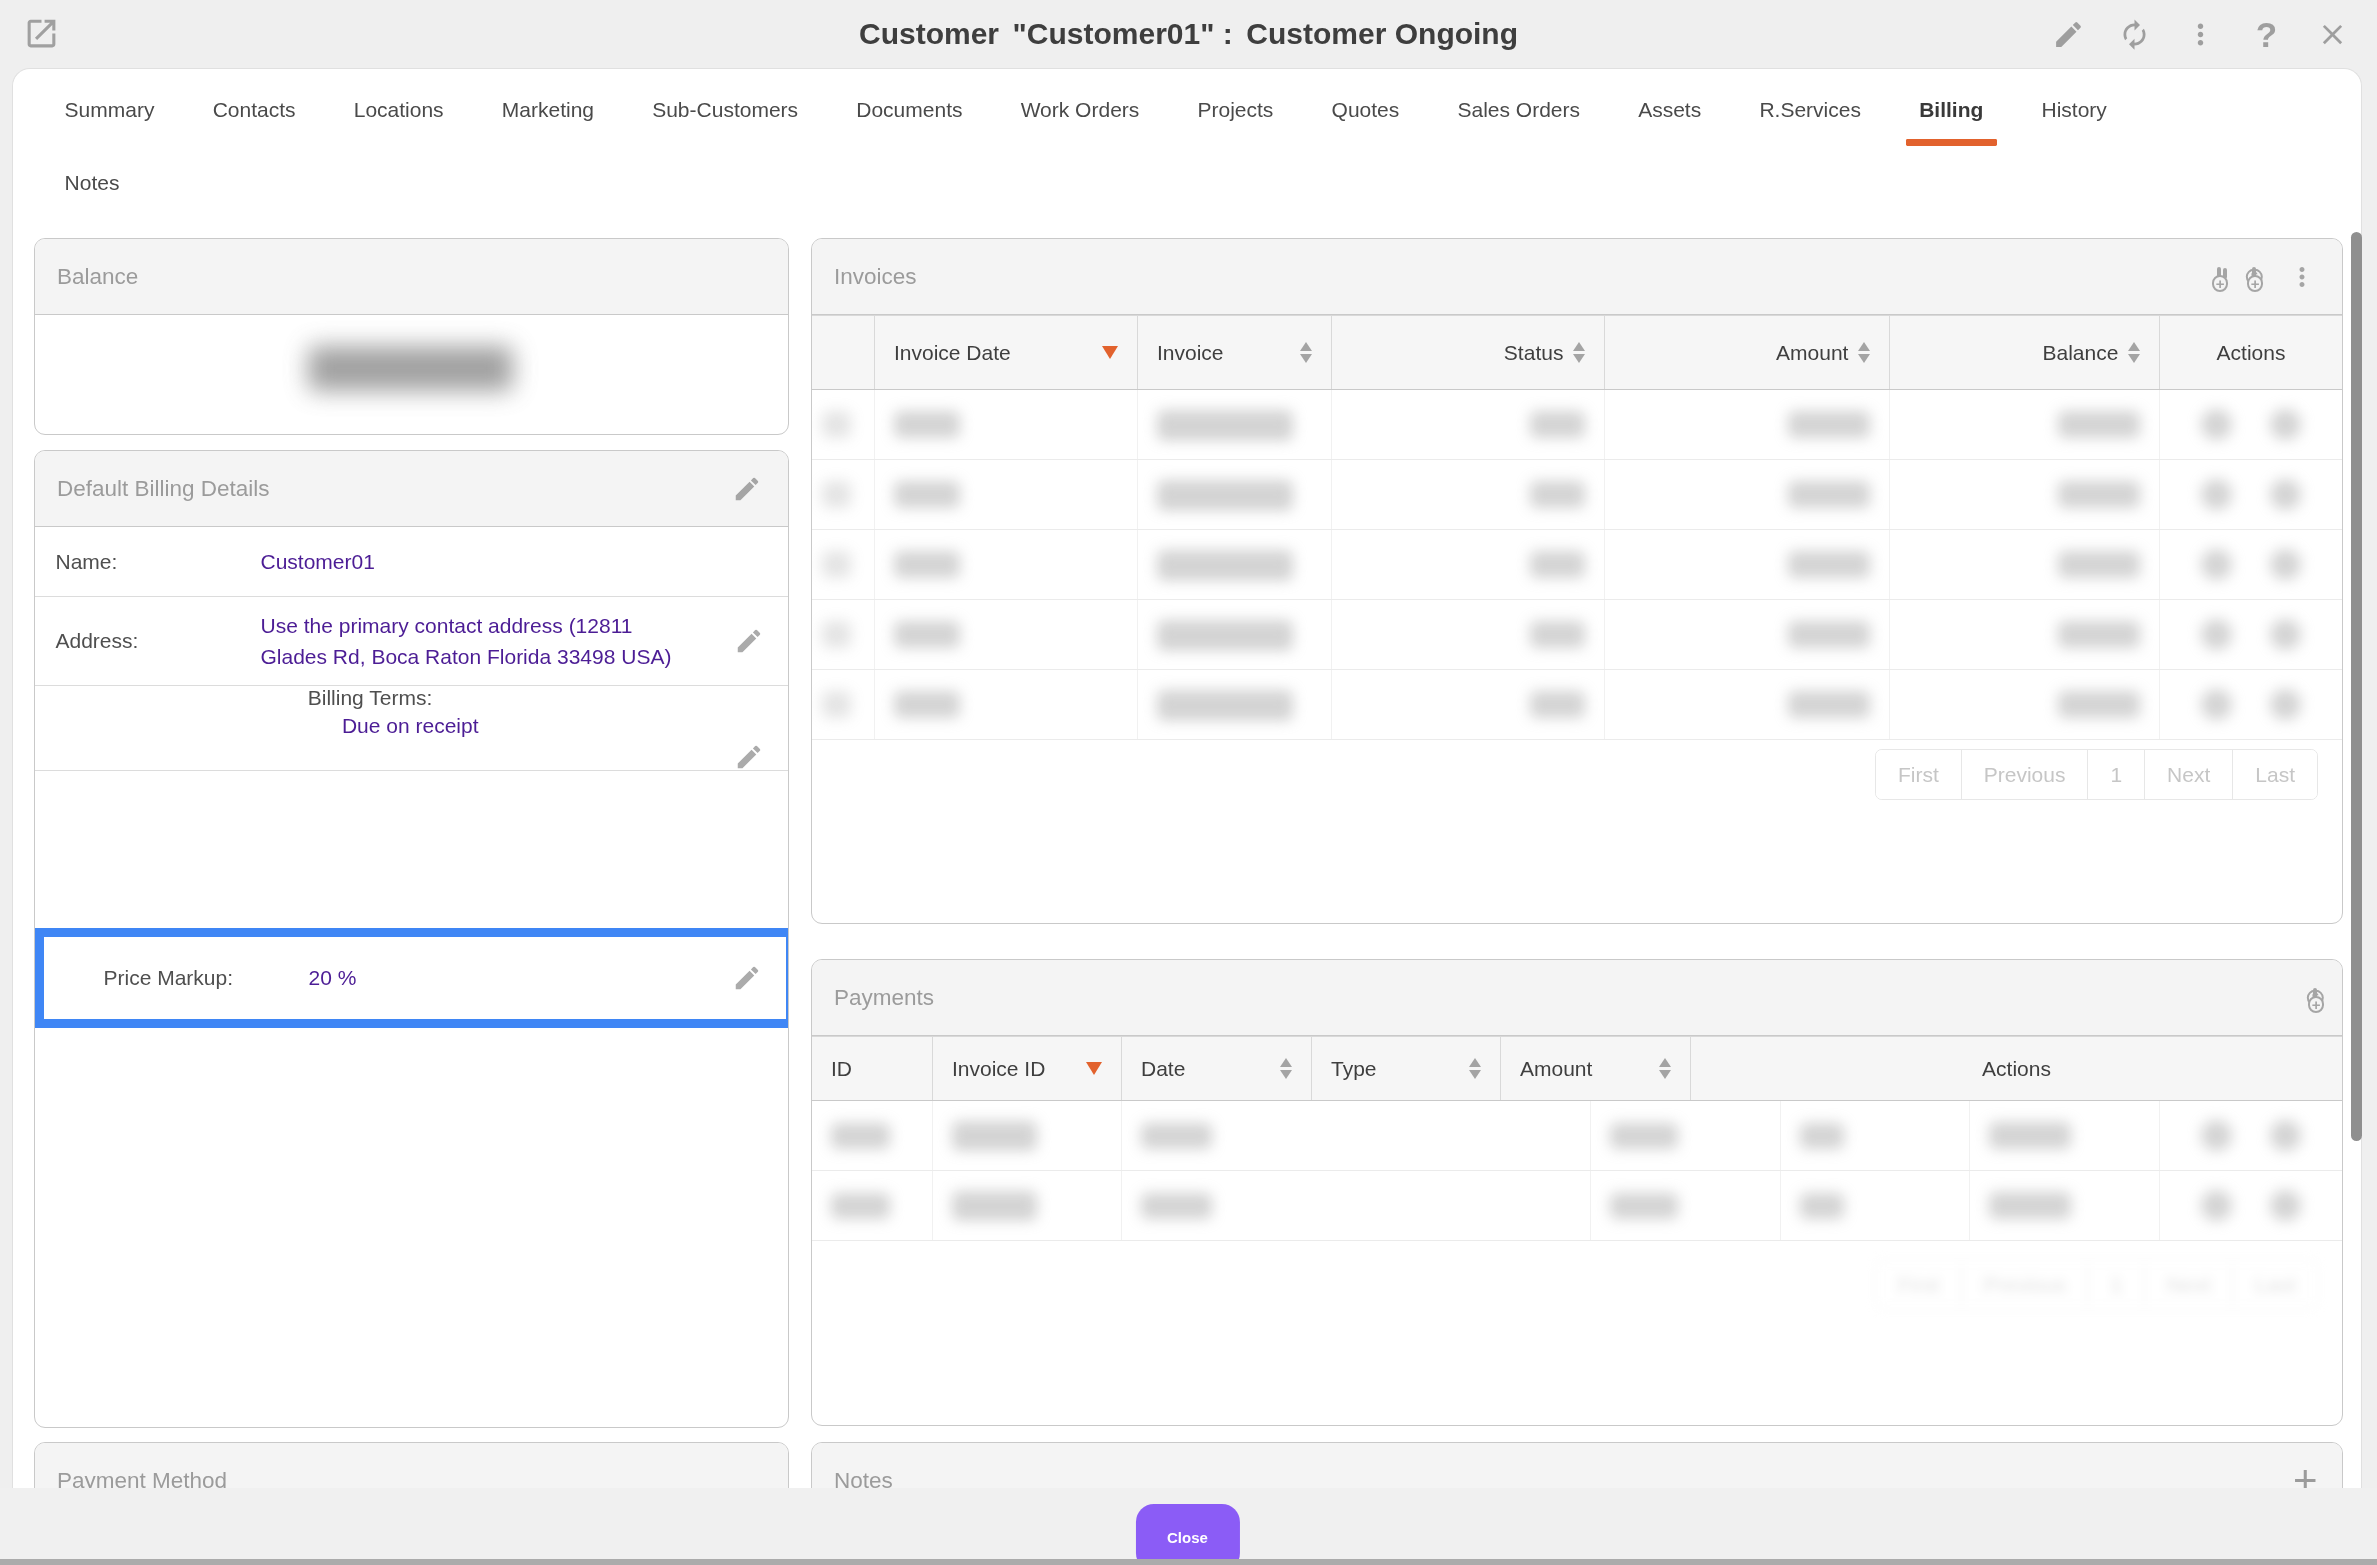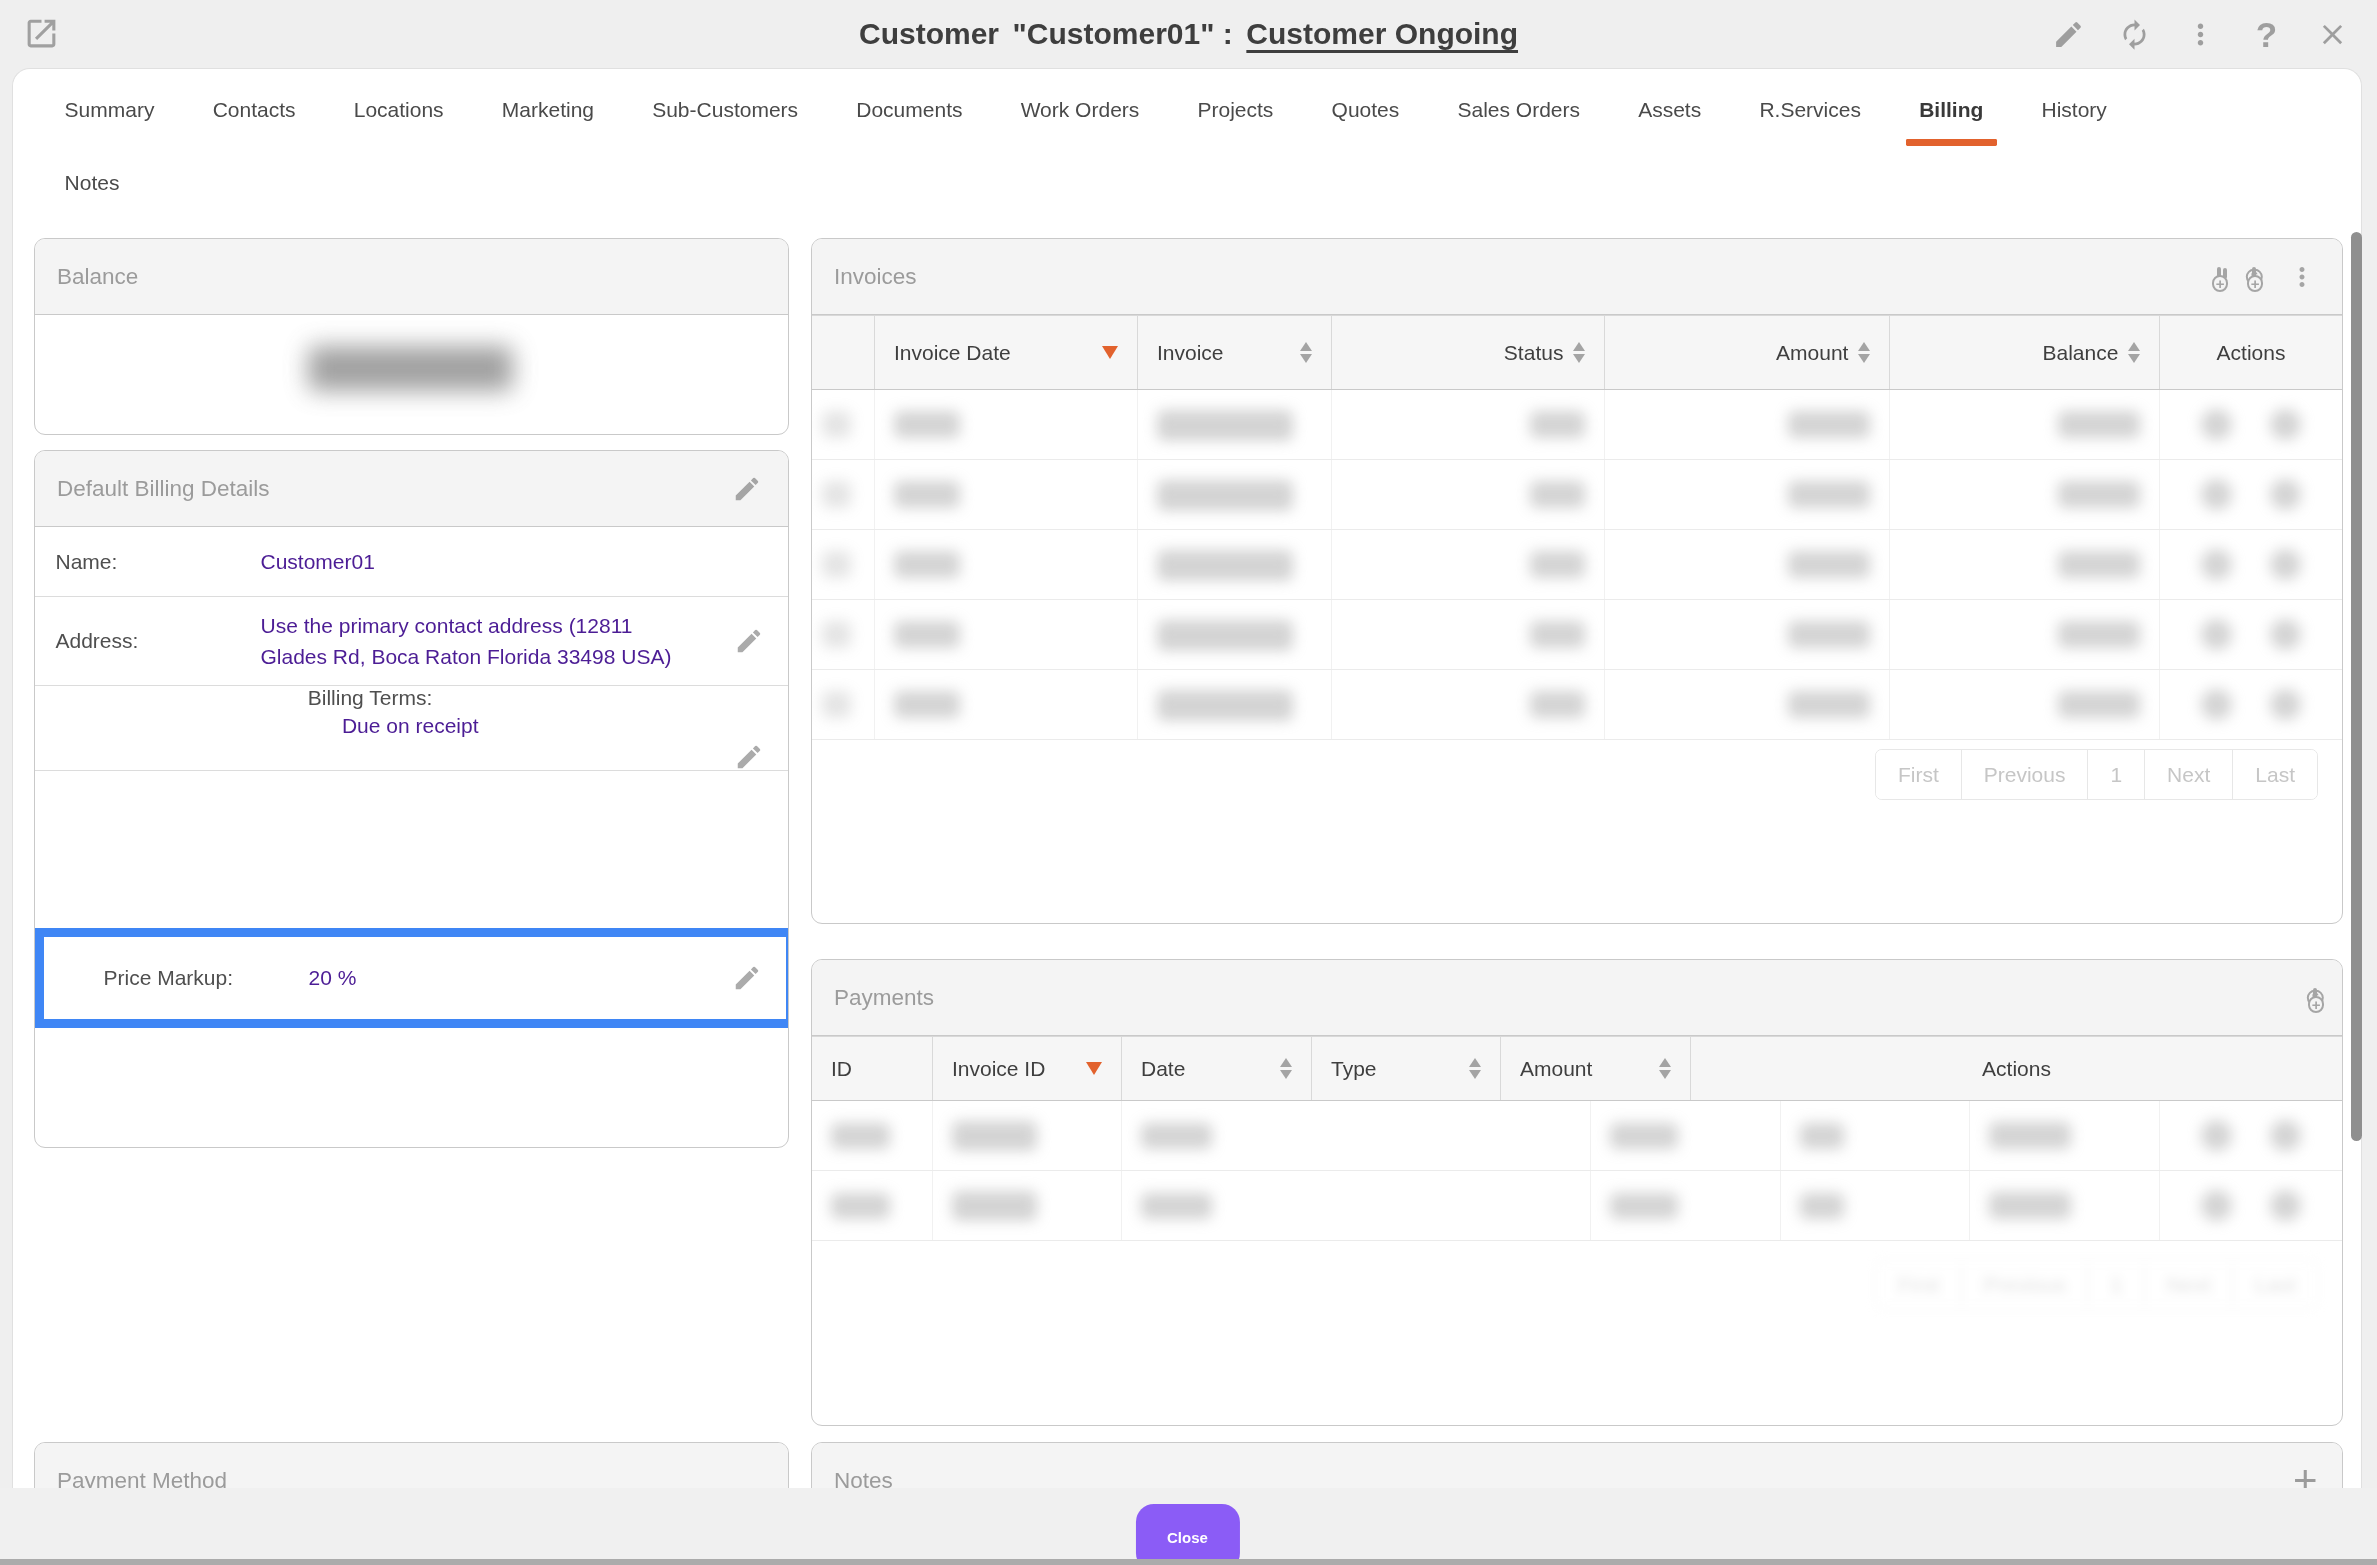--- a/index.html
+++ b/index.html
@@ -8,21 +8,21 @@
   body{width:2377px;height:1565px;overflow:hidden;background:#efefef;
        font-family:"Liberation Sans",sans-serif;color:#4a4a4a;}
   svg{fill:currentColor;display:block;}
 
   .screen{position:relative;width:2377px;height:1565px;}
 
   
   .topbar{position:absolute;left:0;top:0;right:0;height:68px;}
   .open-icon{position:absolute;left:23px;top:15px;width:37px;height:37px;color:#a0a0a0;background:none;border:none;padding:0;}
   .title{position:absolute;left:0;right:0;top:0;height:68px;display:flex;align-items:center;justify-content:center;gap:13.6px;font-size:30px;font-weight:bold;color:#3e3e3e;}
-  .title .link{text-decoration:underline;text-decoration-thickness:2.7px;text-underline-offset:6.1px;cursor:pointer;}
+  .title .link{text-decoration-thickness:2.7px;text-underline-offset:6.1px;cursor:pointer;}
   .topbar-icons{position:absolute;right:27px;top:13.6px;height:41px;display:flex;align-items:center;gap:31px;color:#9e9e9e;}
   .tb-btn{width:35px;height:35px;display:flex;align-items:center;justify-content:center;background:none;border:none;padding:0;color:#9e9e9e;cursor:pointer;}
   .tb-btn svg{width:33px;height:33px;}
   .help-glyph{font-size:35px;font-weight:bold;line-height:1;}
 
   
   .panel{position:absolute;left:12px;top:68px;width:2350px;height:1497px;background:#fff;
          border:1.4px solid #e0e0e0;border-bottom:none;border-radius:18px 18px 0 0;}
 
   
@@ -39,21 +39,21 @@
 
   .card{position:absolute;left:0;right:0;background:#fff;border:1.4px solid #c9c9c9;border-radius:11px;overflow:hidden;}
   .card-header{height:76px;background:#f4f4f4;border-bottom:1.4px solid #c9c9c9;display:flex;align-items:center;padding:0 24.6px 0 22px;color:#9b9b9b;font-size:22.5px;}
   .card-header .spacer{flex:1;}
 
   .balance-card{top:0;height:197px;}
   .balance-body{position:relative;height:118px;}
   .blob{background:#a9a9a9;border-radius:6.1px;filter:blur(6.8px);opacity:.5;}
   .blob-balance{position:absolute;left:273px;top:31px;width:205px;height:45px;background:#8a8a8a;filter:blur(11.6px);opacity:.8;border-radius:6.8px;}
 
-  .billing-card{top:212px;height:698px;}
+  .billing-card{top:212px;height:978px;}
   .rows-wrap{position:relative;}
   .detail-row{position:relative;display:flex;align-items:center;padding:0 23px 0 20.5px;border-bottom:1.4px solid #dcdcdc;background:#fff;}
   .dlabel{width:205px;flex-shrink:0;font-size:21px;color:#4f4f4f;}
   .dvalue{font-size:21px;color:#4c1d95;line-height:1.5;max-width:437px;}
   .pen-btn{margin-left:auto;width:31px;height:31px;border:none;background:none;padding:0;color:#ababab;cursor:pointer;}
   .pen-btn svg{width:30px;height:30px;}
   .card-header .pen-btn{color:#a5a5a5;}
   .hl-box{position:absolute;left:0;right:-6.8px;top:401px;height:100px;border:9.6px solid var(--blue);background:#fff;padding-left:39px;}
   .hl-box .detail-row{border-bottom:none;height:100%;}
 

